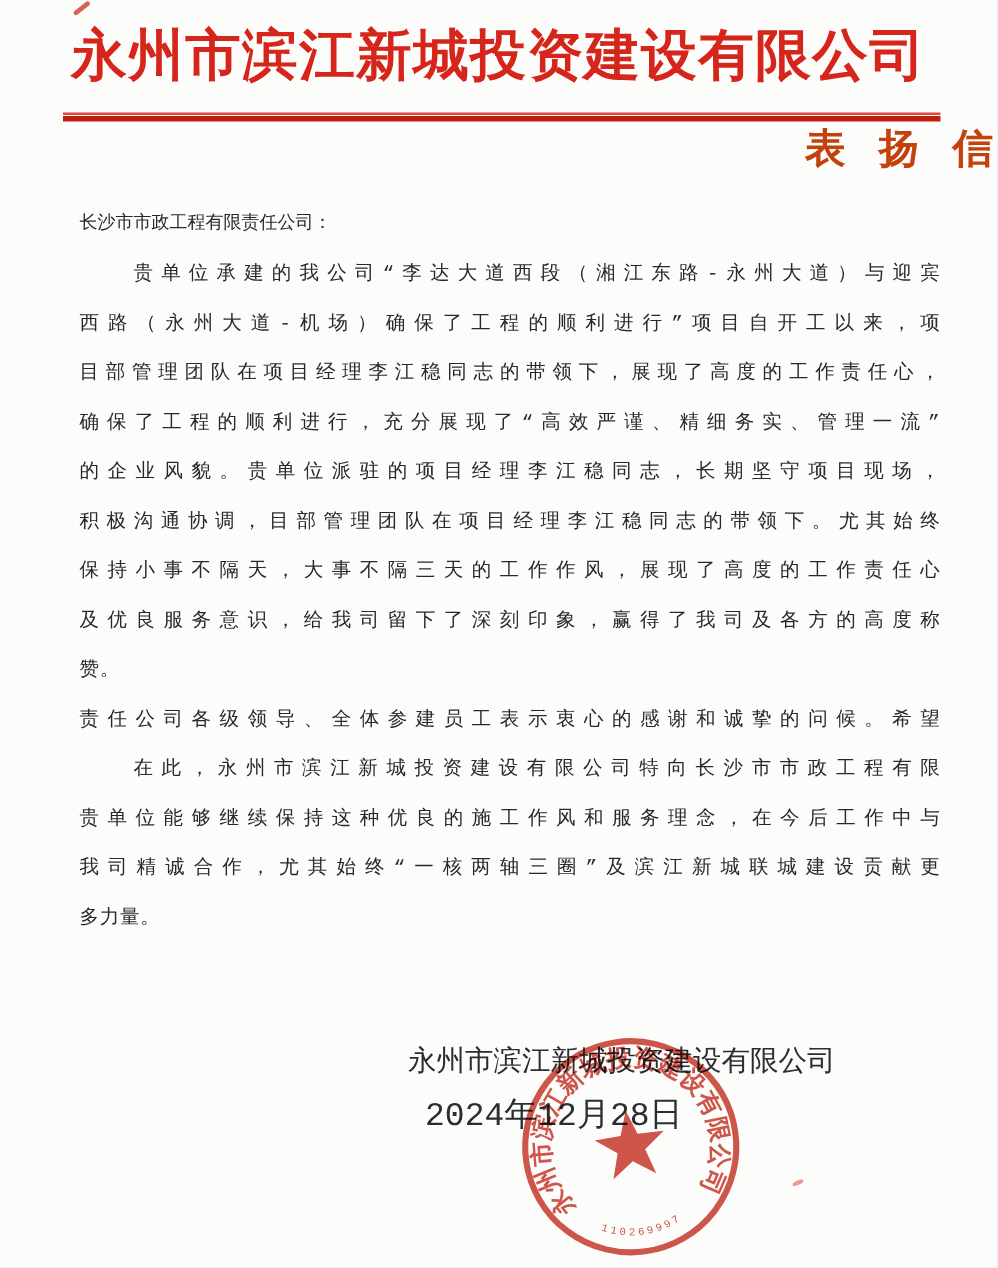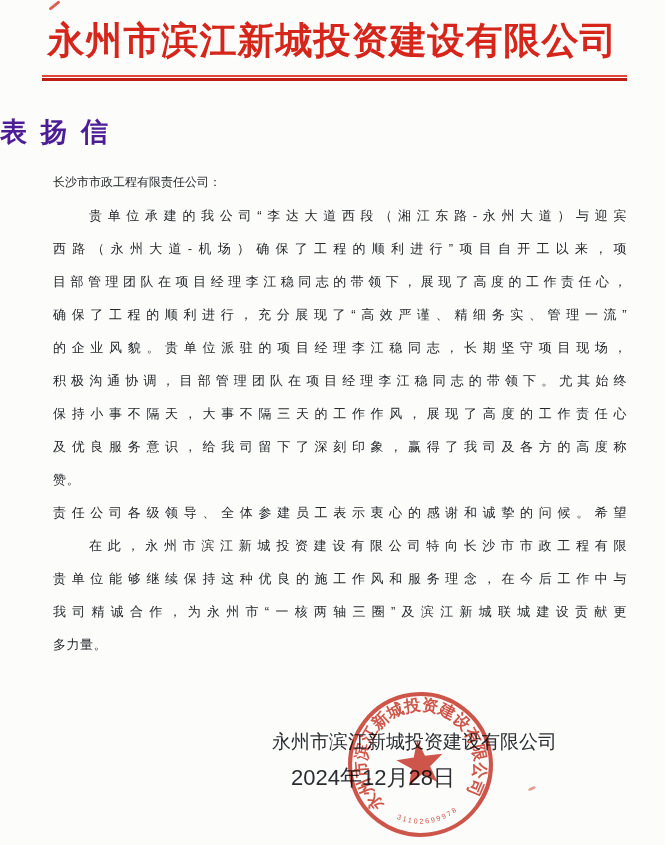--- a/index.html
+++ b/index.html
@@ -3,44 +3,43 @@
 <meta charset="utf-8">
 <style>
   html, body { margin: 0; padding: 0; background: #e9e9e9; }
   .page {
     position: relative;
     width: 665px;
     height: 845px;
     margin: 0 auto;
     background: #fcfcfb;
     overflow: hidden;
-    font-family: Liberation Sans, sans-serif;
+    font-family: Liberation Mono, monospace;
     color: #26292d;
   }
   .letterhead { padding-top: 16px; text-align: center; }
   .letterhead-name {
     font-size: 37px;
     font-weight: bold;
     color: #d6251a;
     letter-spacing: 1px;
     line-height: 1.35;
     white-space: nowrap;
   }
   .rule {
     margin: 9px 38px 0 42px;
     height: 6px;
     background: linear-gradient(#e0473c 0 2px, #ffffff 2px 2.6px, #c01d12 2.6px 100%);
   }
   .doc-title {
-    margin-top: 33px;
-    text-align: left;
+    text-align: right;
     font-size: 27px;
     font-weight: bold;
     letter-spacing: 3px;
-    color: #4c1d95;
+    color: #c2410c;
   }
   .body-block { margin-top: 16px; padding: 0 38px 0 53px; }
   .recipient { font-size: 12px; line-height: 33px; }
   .line {
     font-size: 13px;
     line-height: 33px;
     text-align: justify;
     text-align-last: justify;
     letter-spacing: 0.5px;
   }
@@ -102,21 +101,21 @@
           <div class="line">的企业风貌。贵单位派驻的项目经理李江稳同志，长期坚守项目现场，</div>
           <div class="line">积极沟通协调，目部管理团队在项目经理李江稳同志的带领下。尤其始终</div>
           <div class="line">保持小事不隔天，大事不隔三天的工作作风，展现了高度的工作责任心</div>
           <div class="line">及优良服务意识，给我司留下了深刻印象，赢得了我司及各方的高度称</div>
           <div class="line last">赞。</div>
         </div>
         <div>
           <div class="line">责任公司各级领导、全体参建员工表示衷心的感谢和诚挚的问候。希望</div>
           <div class="line indent">在此，永州市滨江新城投资建设有限公司特向长沙市市政工程有限</div>
           <div class="line">贵单位能够继续保持这种优良的施工作风和服务理念，在今后工作中与</div>
-          <div class="line">我司精诚合作，为永州市“一核两轴三圈”及滨江新城联城建设贡献更</div>
+          <div class="line">我司精诚合作，尤其始终“一核两轴三圈”及滨江新城联城建设贡献更</div>
           <div class="line last">多力量。</div>
         </div>
       </div>
 
     <div class="signature">
       <div class="sig-company">永州市滨江新城投资建设有限公司</div>
       <div class="sig-date">2024年12月28日</div>
     </div>
   </div>
 

